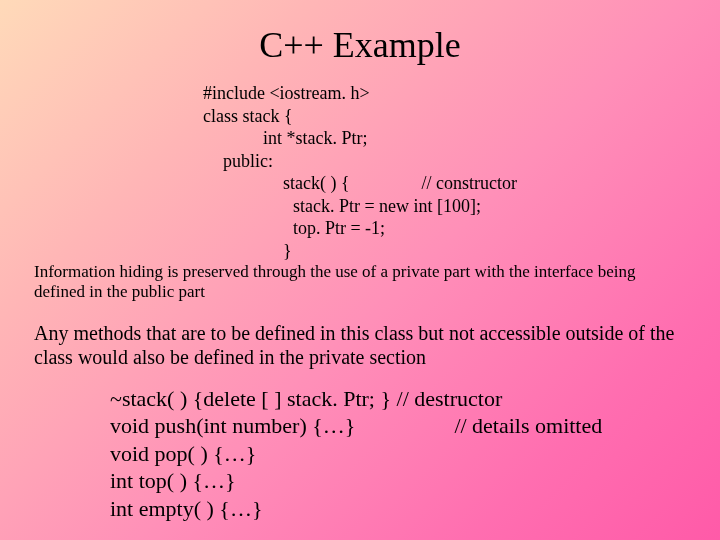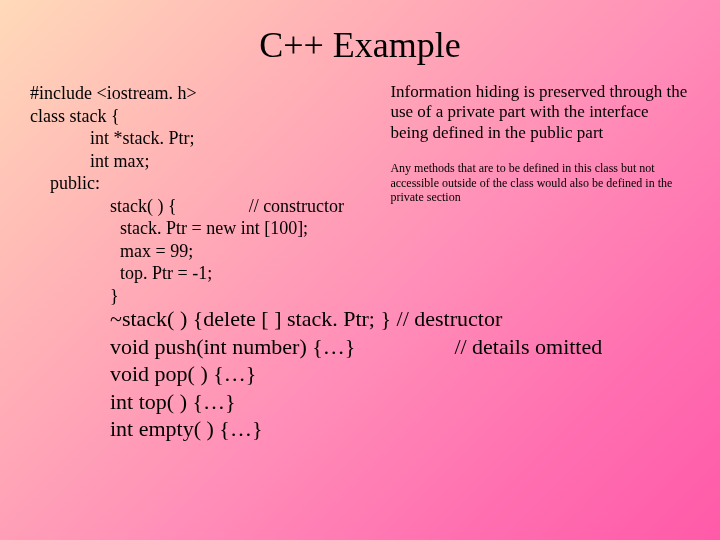--- a/index.html
+++ b/index.html
@@ -22,22 +22,23 @@
     position: relative;
   }
   .title {
     text-align: center;
     font-size: 36px;
     margin: 0 0 16px 0;
     font-weight: normal;
   }
   .content-row {
     display: flex;
-    flex-direction: row;
+    flex-direction: column;
     width: 100%;
+    align-items: center;
   }
   .code-col {
     font-size: 18px;
     line-height: 1.25;
     flex: 0 0 54%;
   }
   .note-col {
     flex: 1;
     font-size: 17px;
     line-height: 1.2;
@@ -61,32 +62,30 @@
 <body>
 
 <div class="slide">
   <h1 class="title">C++ Example</h1>
 
   <div class="content-row">
     <div class="code-col">
       <div class="code-line">#include &lt;iostream. h&gt;</div>
       <div class="code-line">class stack {</div>
       <div class="code-line i2">int *stack. Ptr;</div>
-      <div class="code-line i2">int max;</div>
       <div class="code-line i1">public:</div>
       <div class="code-line i3"><span>stack( ) {</span><span>                </span><span>// constructor</span></div>
       <div class="code-line i4">stack. Ptr = new int [100];</div>
-      <div class="code-line i4">max = 99;</div>
       <div class="code-line i4">top. Ptr = -1;</div>
       <div class="code-line i3">}</div>
     </div>
 
     <div class="note-col">
       <div class="note-block">Information hiding is preserved through the use of a private part with the interface being defined in the public part</div>
-      <div class="note-block" style="font-size:12px;">Any methods that are to be defined in this class but not accessible outside of the class would also be defined in the private section</div>
+      <div class="note-block" style="font-size:20px;">Any methods that are to be defined in this class but not accessible outside of the class would also be defined in the private section</div>
     </div>
   </div>
 
   <div class="full-row">
     <div class="code-line i3">~stack( ) {delete [ ] stack. Ptr; } // destructor</div>
     <div class="code-line i3"><span>void push(int number) {…}</span><span>                  </span><span>// details omitted</span></div>
     <div class="code-line i3">void pop( ) {…}</div>
     <div class="code-line i3">int top( ) {…}</div>
     <div class="code-line i3">int empty( ) {…}</div>
   </div>

